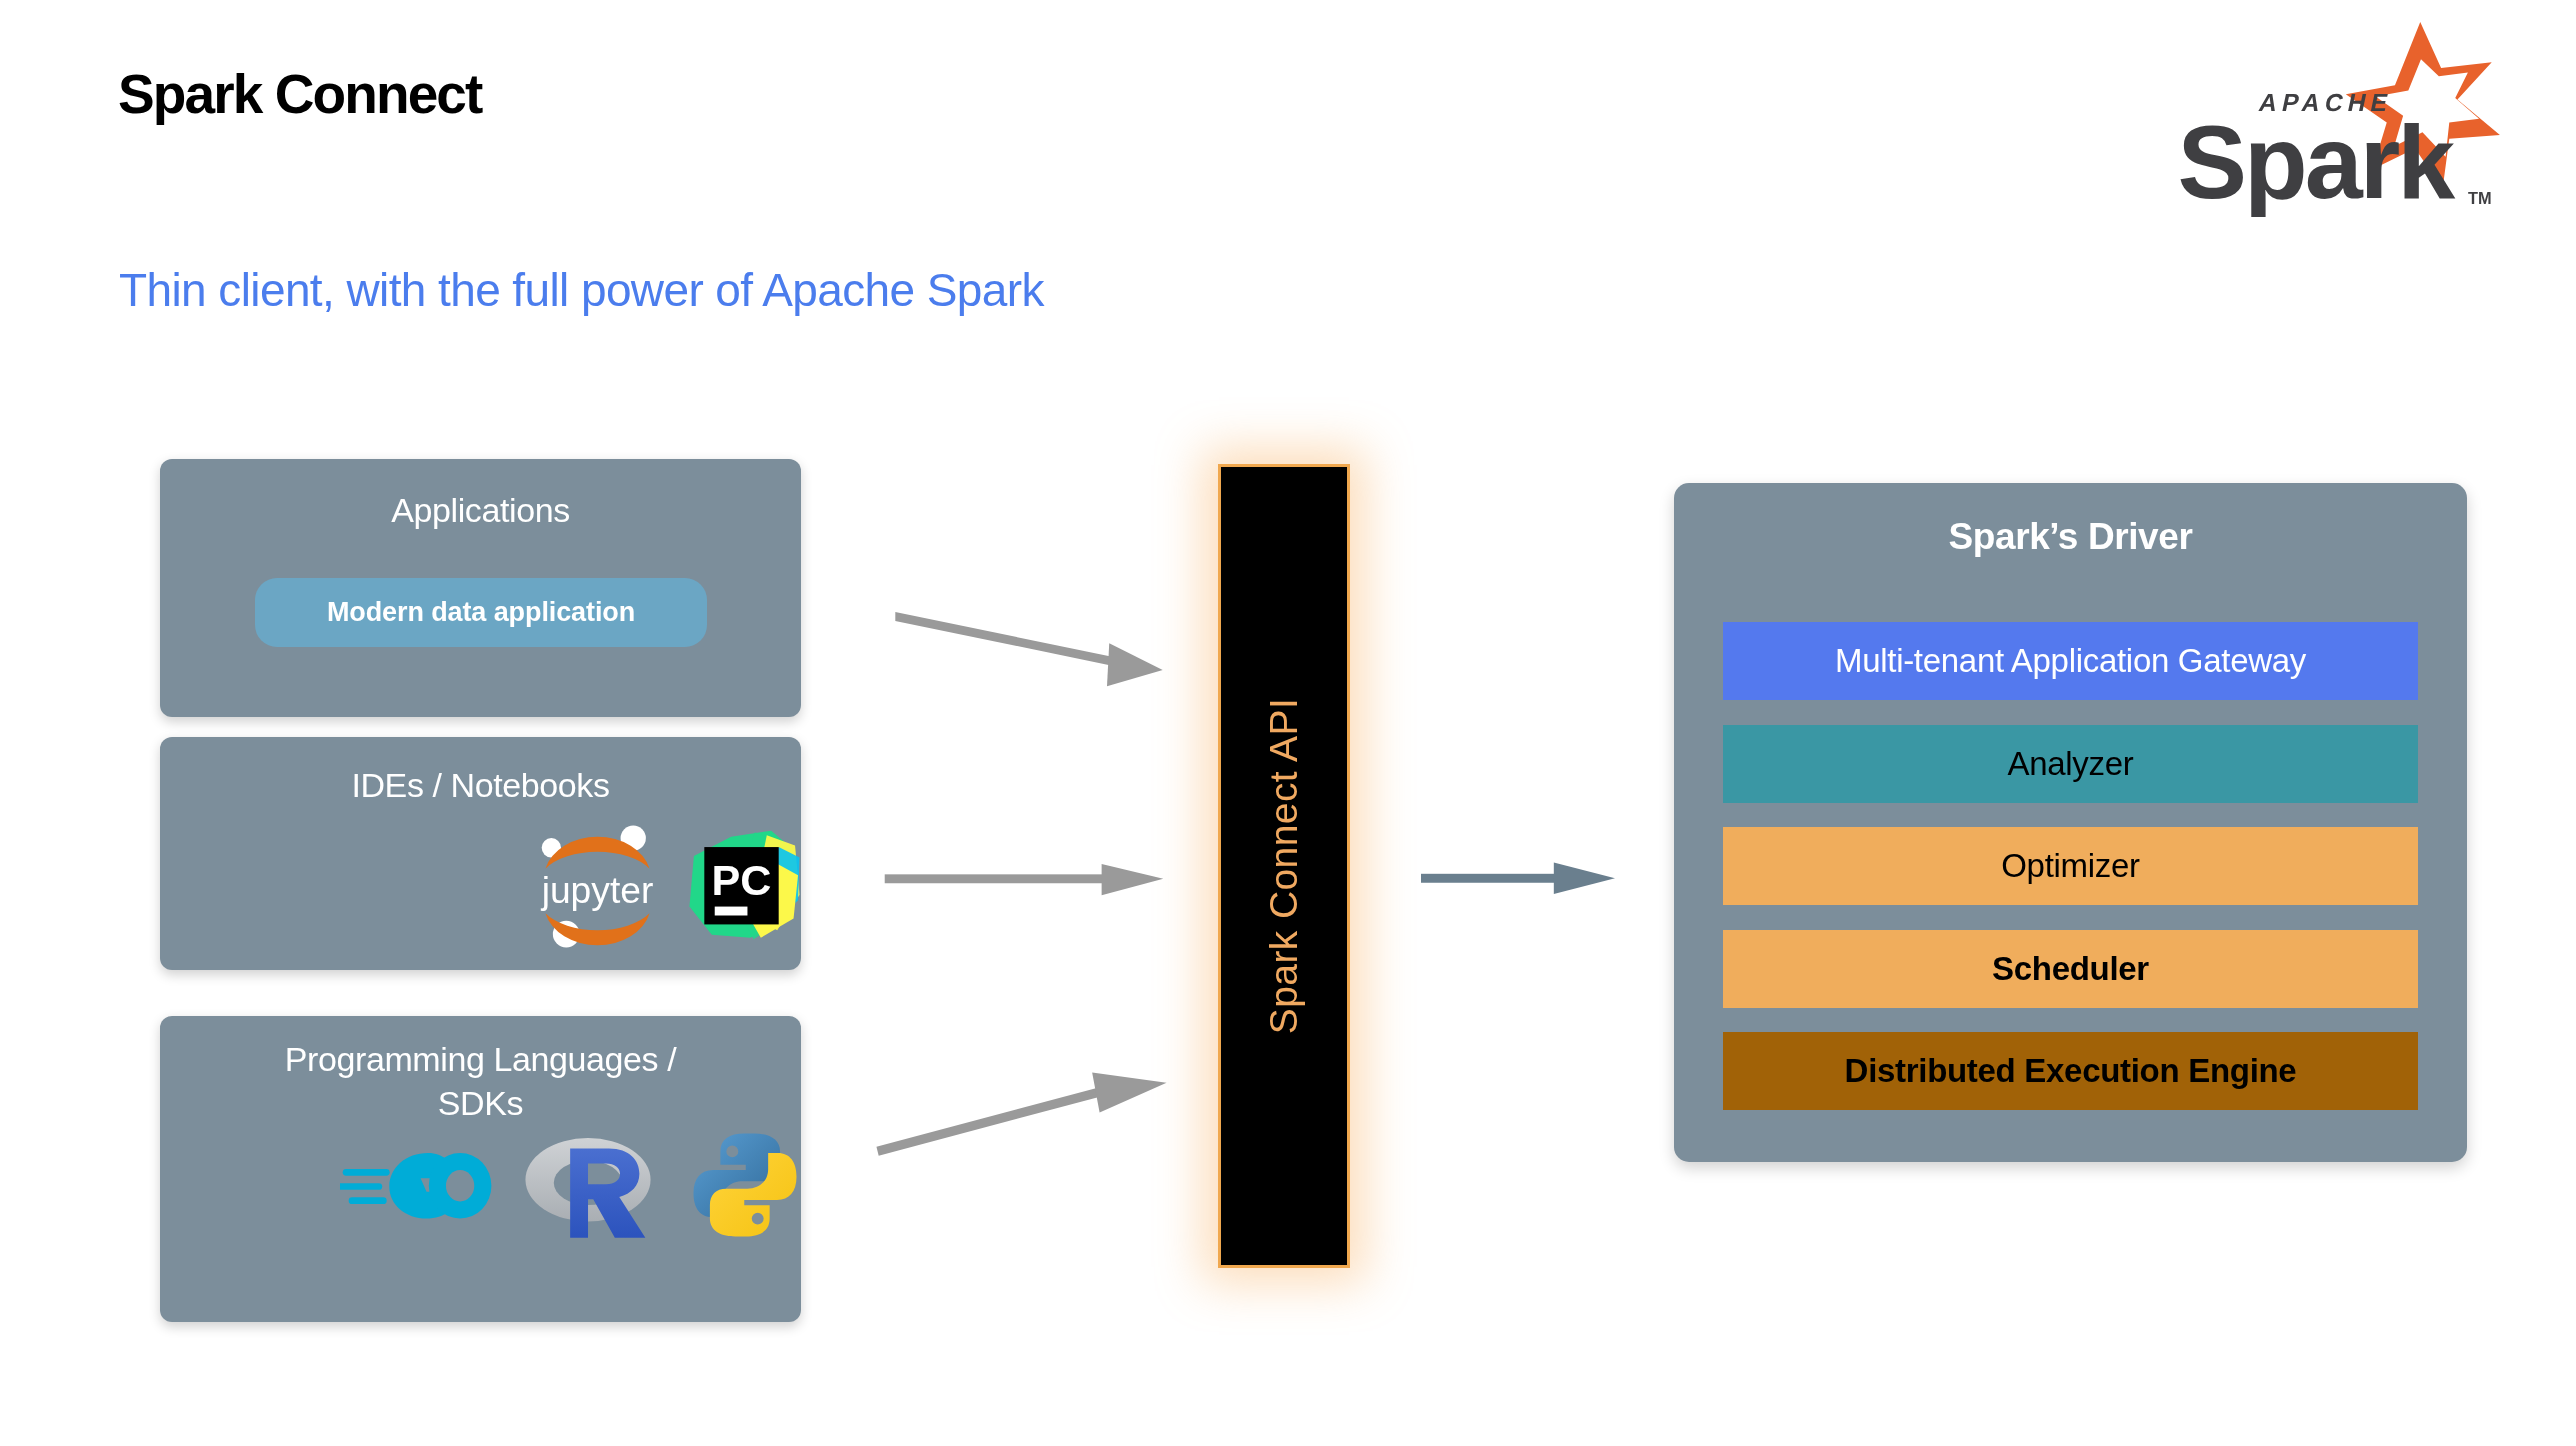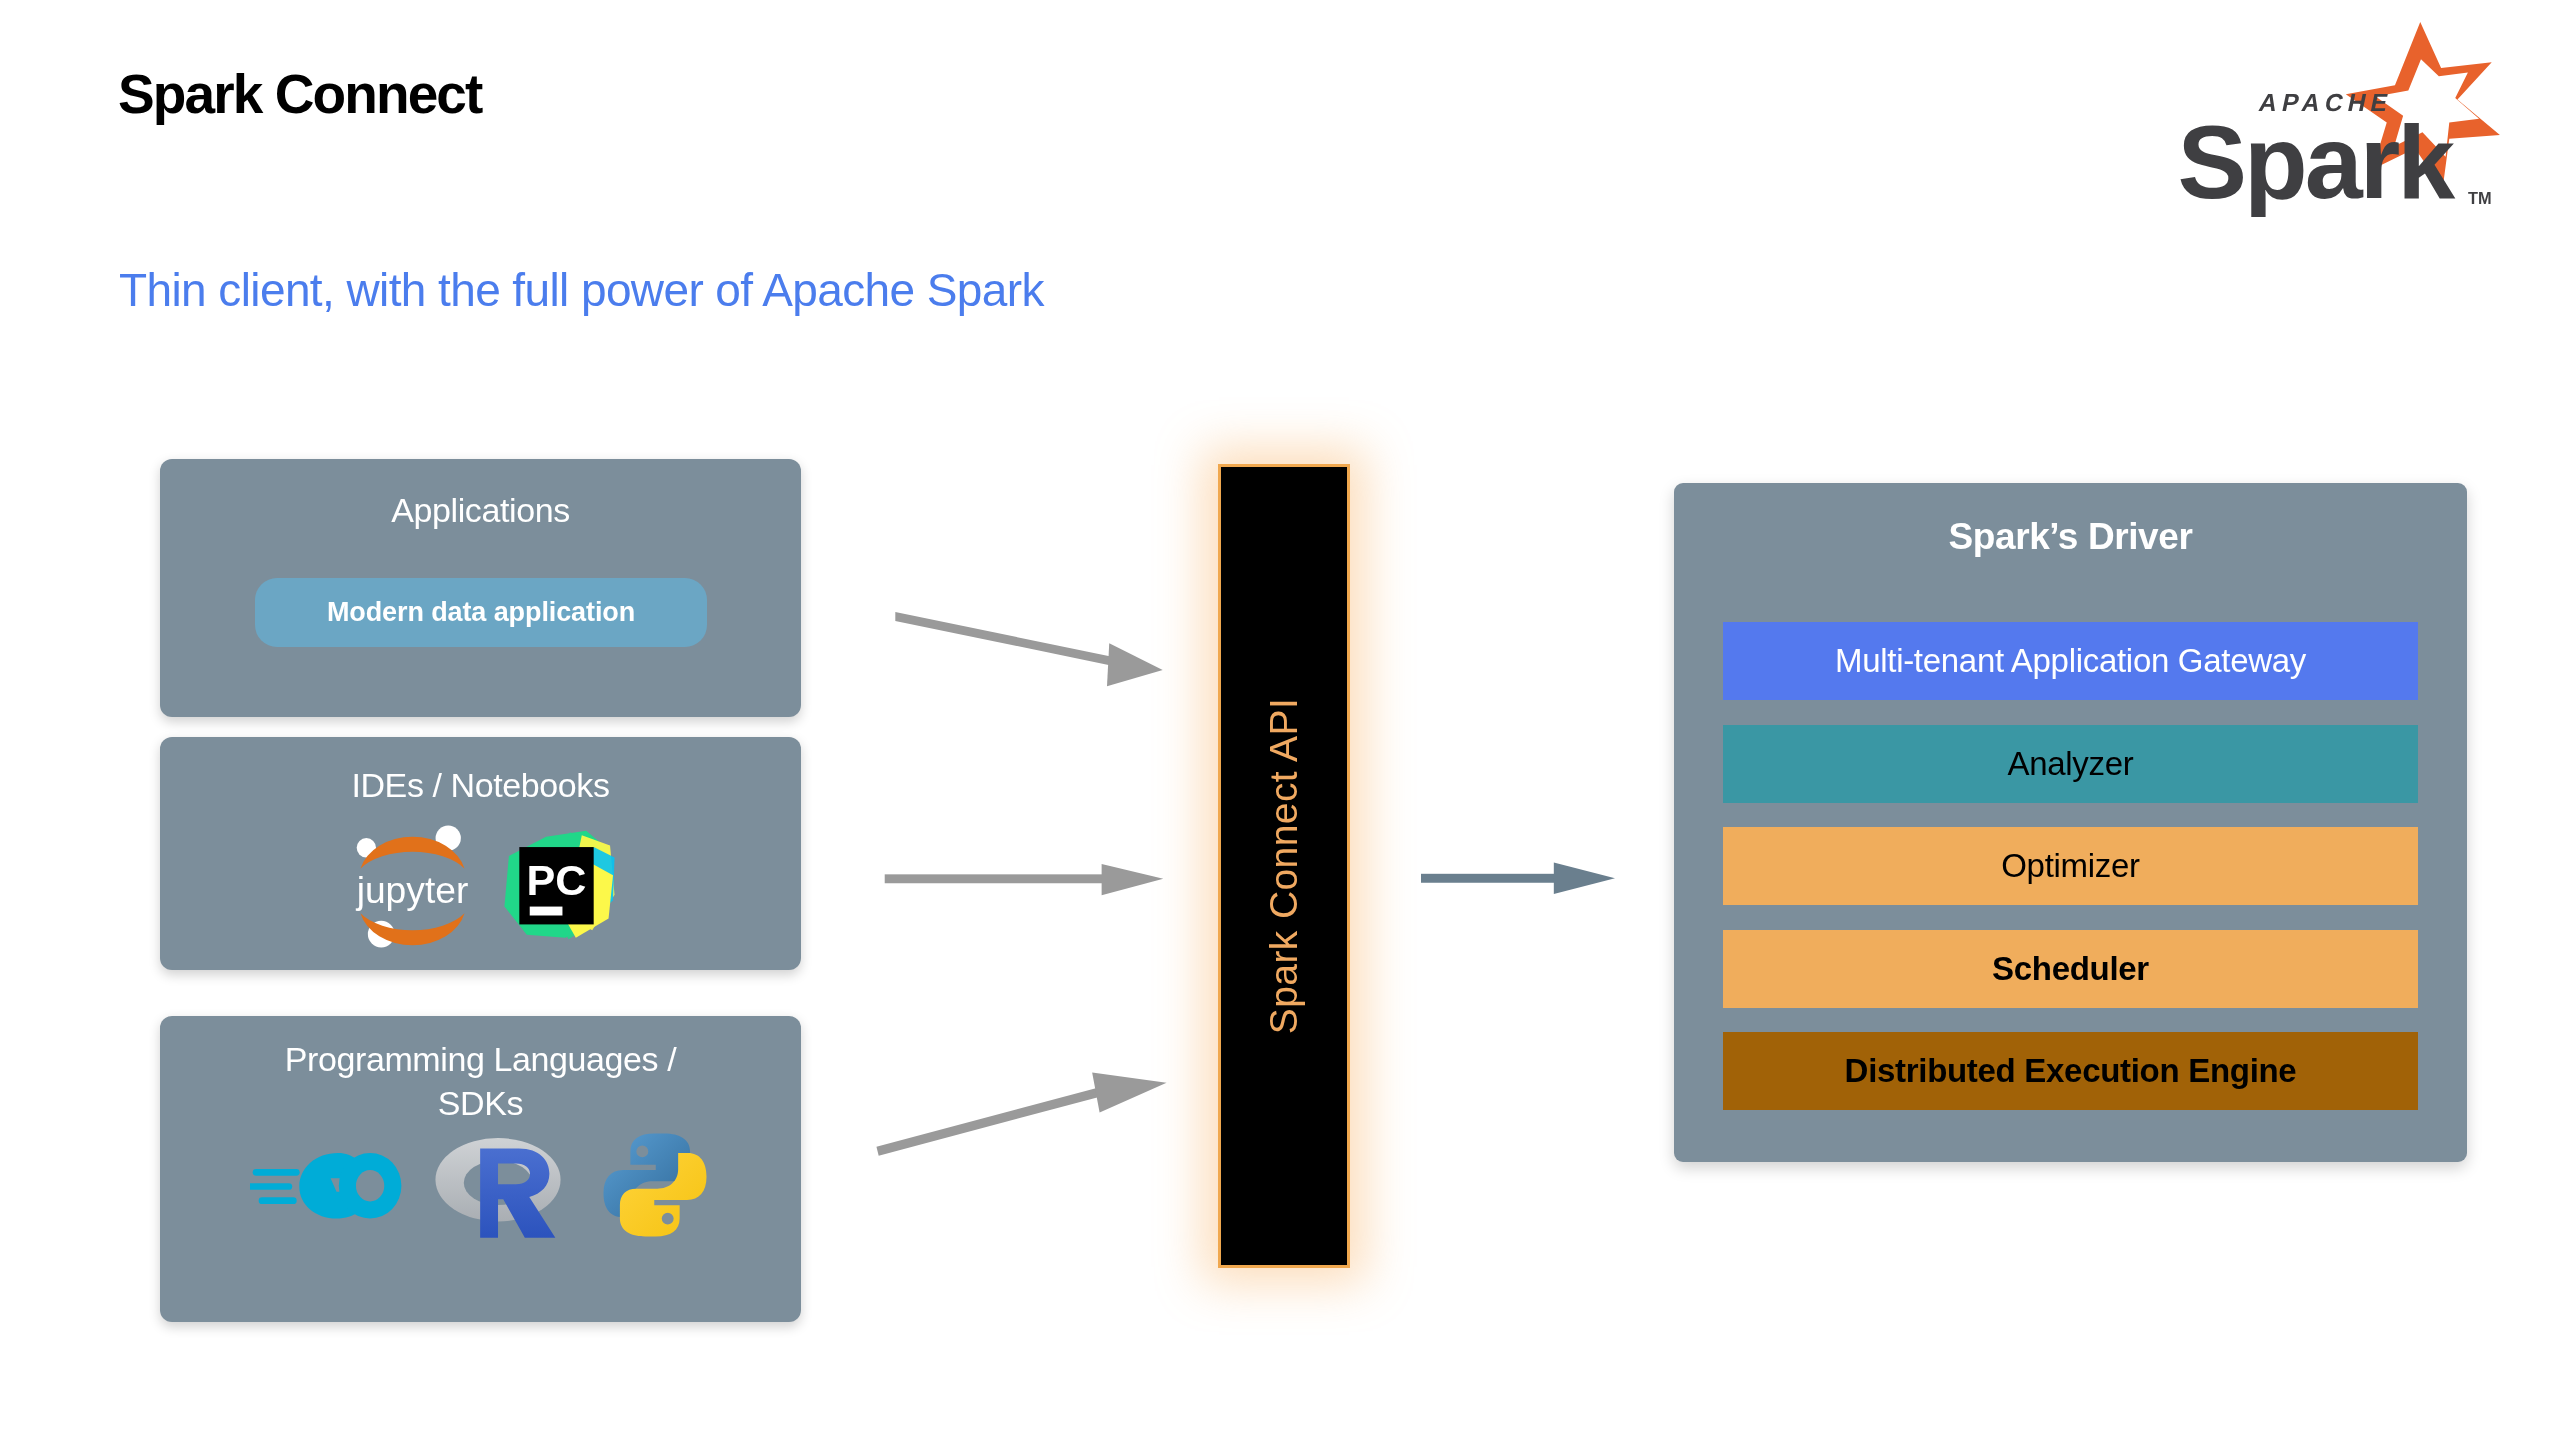--- a/index.html
+++ b/index.html
@@ -92,21 +92,21 @@
     font-size: 27px;
     font-weight: 700;
     letter-spacing: -0.1px;
   }
 
   .logo-row {
     position: absolute;
     left: 0; right: 0;
     display: flex;
     align-items: center;
-    justify-content: center;
+    justify-content: flex-end;
   }
   #ide-logo-row  { top: 84px; gap: 18px; }
   #lang-logo-row { top: 113px; gap: 31px; }
 
   
   #spark-connect-api-bar {
     position: absolute;
     left: 1218px;
     top: 464px;
     width: 132px;
@@ -129,21 +129,21 @@
   }
 
   
   #driver-panel {
     position: absolute;
     left: 1674px;
     top: 483px;
     width: 793px;
     height: 679px;
     background: #7c8e9b;
-    border-radius: 9px;
+    border-radius: 15px;
     box-shadow: 0 6px 15px rgba(0,0,0,0.18);
     box-sizing: border-box;
   }
   #driver-panel-title {
     position: absolute;
     left: 0; right: 0;
     top: 33px;
     text-align: center;
     color: #ffffff;
     font-size: 37px;

